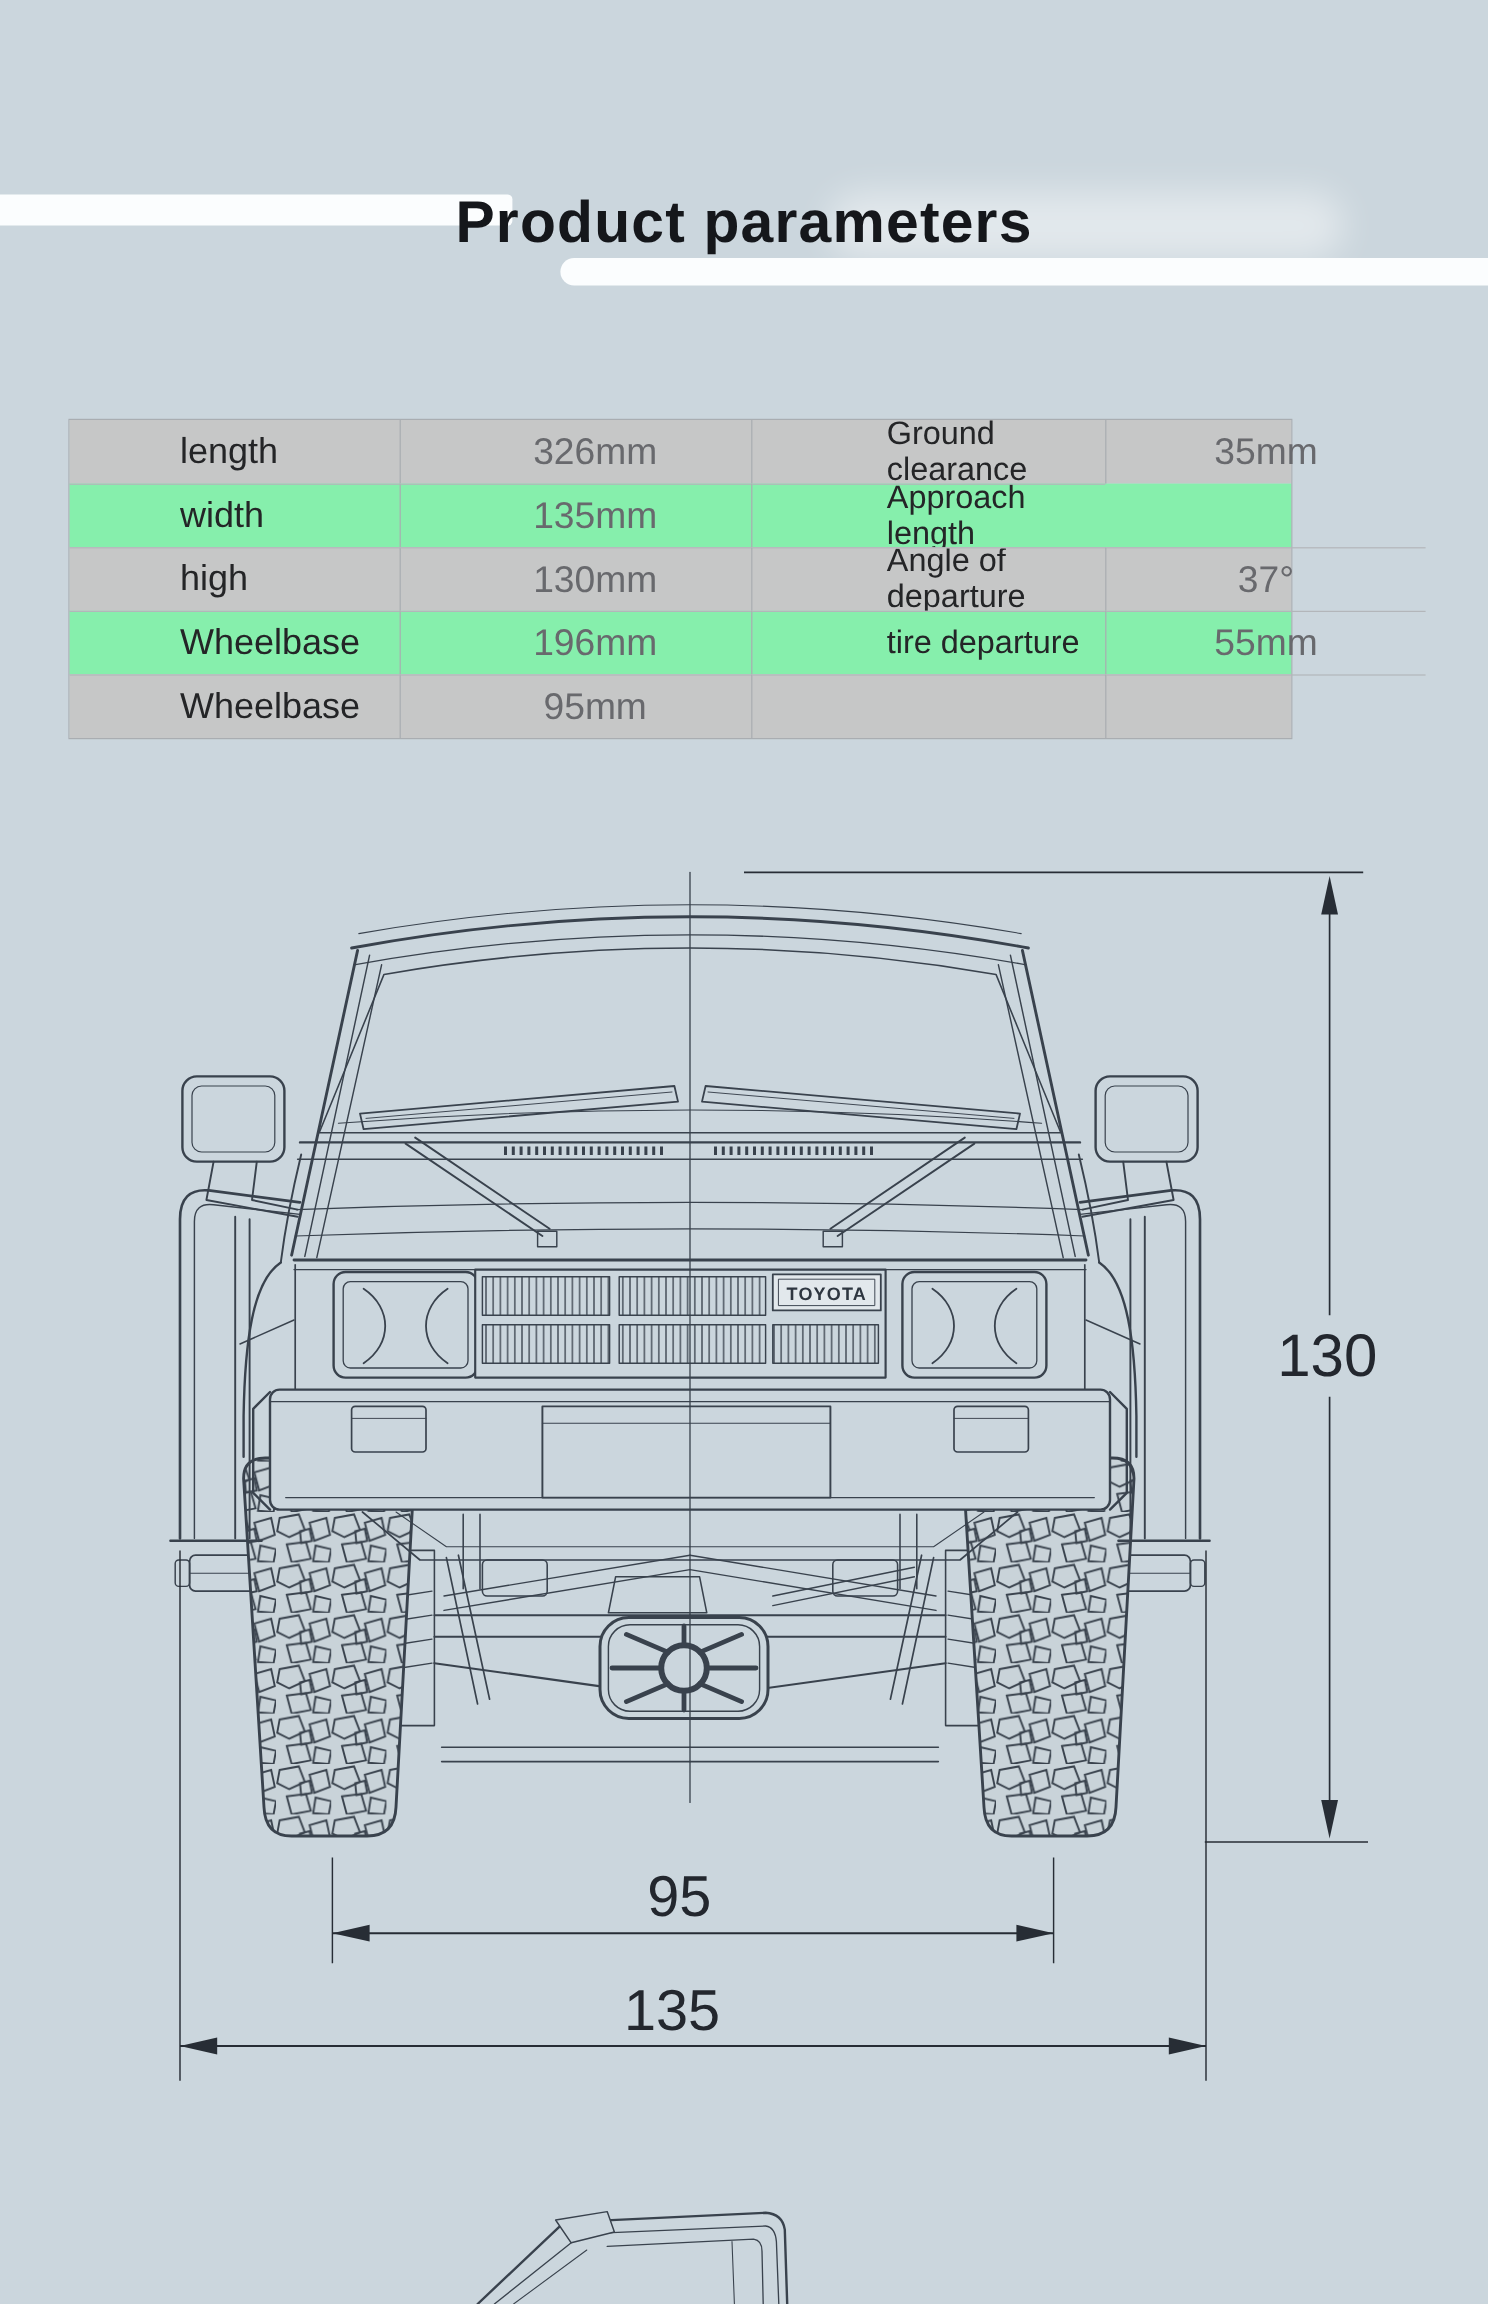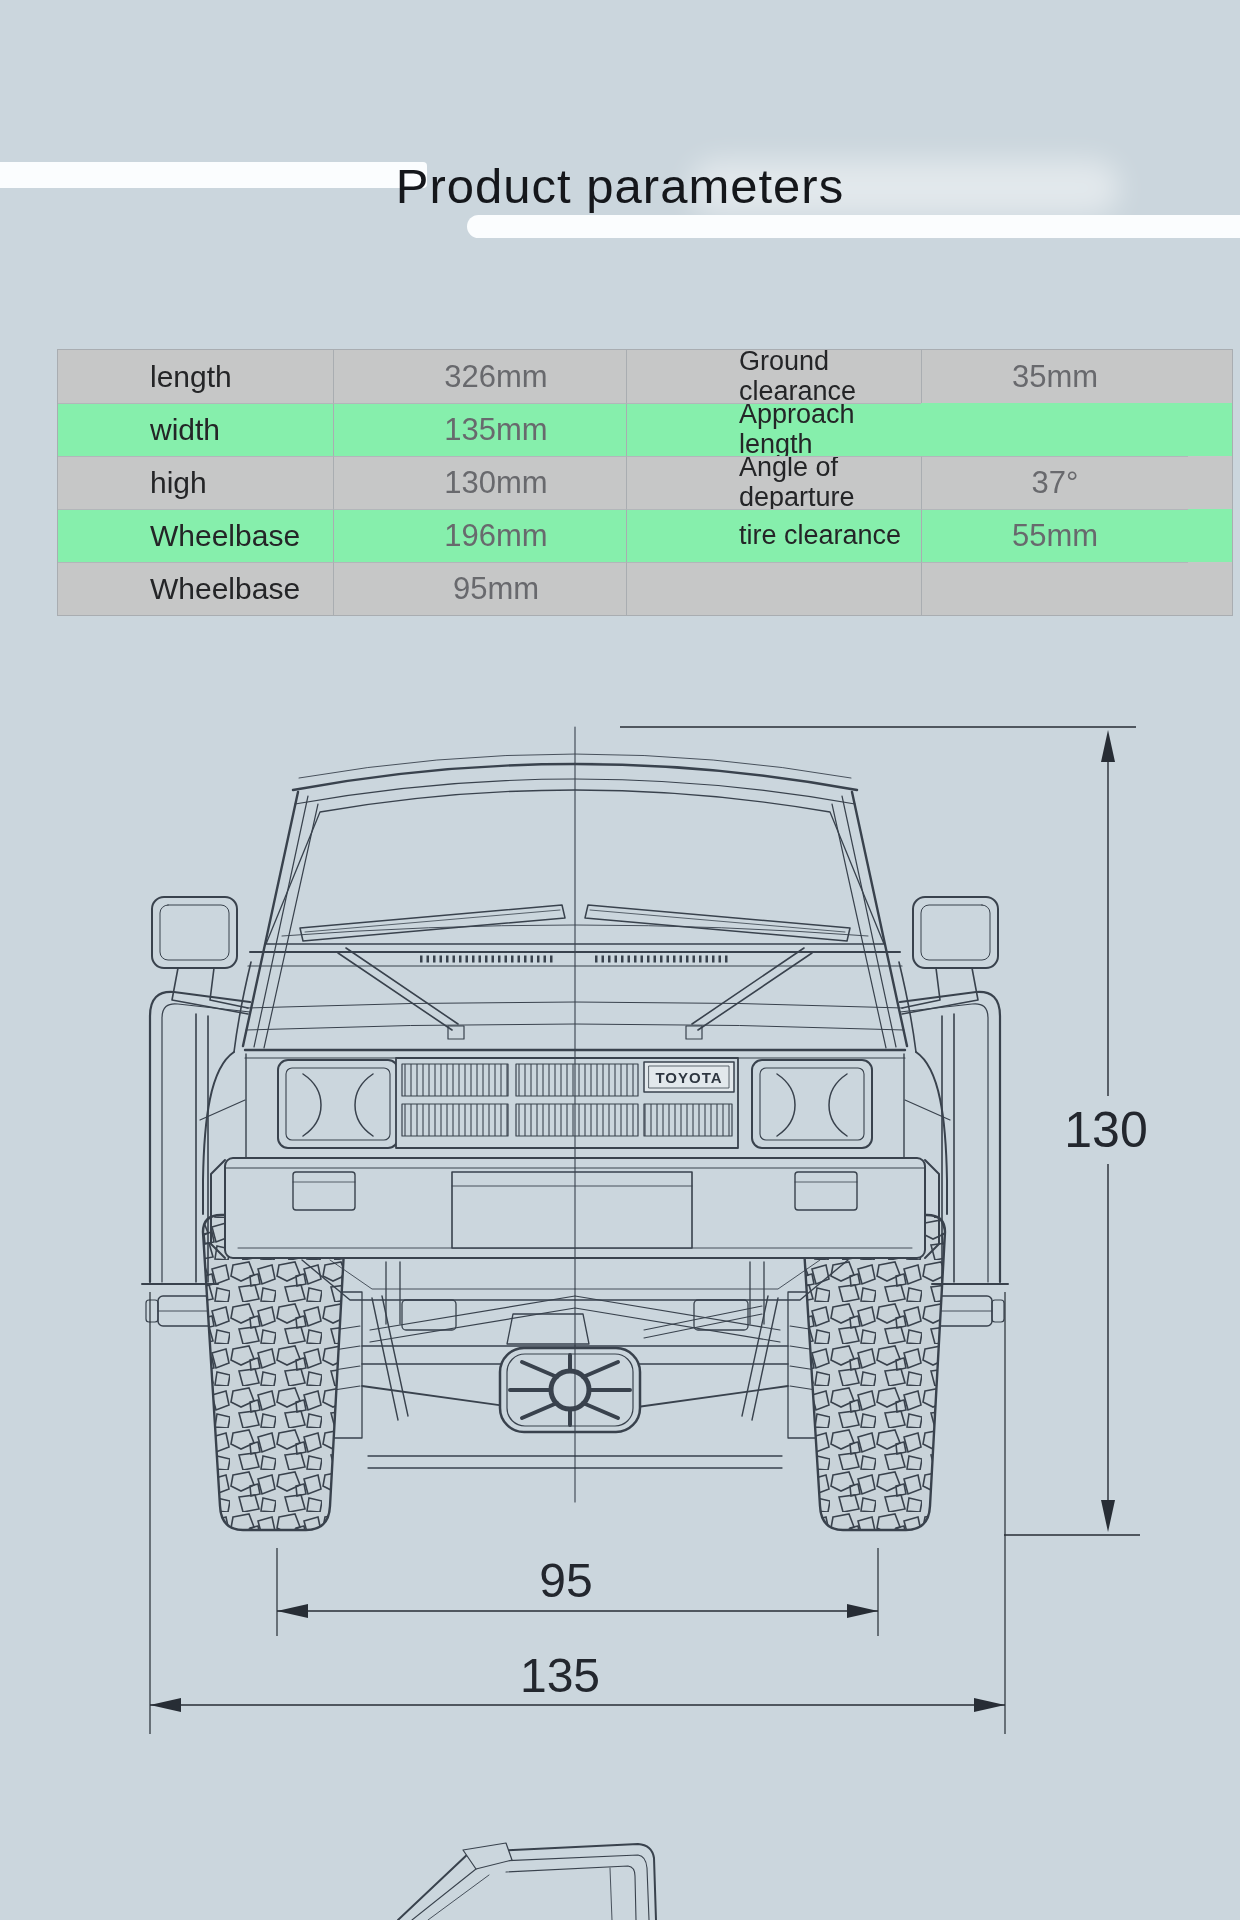--- a/index.html
+++ b/index.html
@@ -7,24 +7,24 @@
     width:1240px;height:1920px;position:relative;overflow:hidden;
     background:#cbd6dd;
     font-family:"Liberation Sans", sans-serif;
   }
   .stripe{position:absolute;background:#fbfdfe;}
   .stripe1{left:0;top:162;width:427px;height:26px;top:162px;border-radius:0 4px 4px 0;}
   .stripe2{left:467px;top:215px;width:773px;height:23px;border-radius:16px 0 0 16px;}
   .glow{position:absolute;left:690px;top:160px;width:430px;height:56px;background:rgba(255,255,255,.45);filter:blur(14px);border-radius:30px;}
   .title{
     position:absolute;left:0;top:158px;width:1240px;text-align:center;
-    font-size:49px;color:#15171b;font-weight:400;letter-spacing:1px;
+    font-size:49px;color:#15171b;font-weight:700;letter-spacing:1px;
   }
   .spec-table{
-    position:absolute;left:57px;top:349px;width:1176px;
+    position:absolute;left:57px;top:349px;width:1020px;
     border:1px solid #a9adb1;box-sizing:border-box;
   }
   .spec-row{display:grid;grid-template-columns:275px 293px 295px 267px;height:53px;}
   .spec-row.gray{background:#c6c7c7;}
   .spec-row.white{background:#86efac;}
   .cell{
     display:flex;align-items:center;box-sizing:border-box;
     border-left:1px solid #a9adb1;overflow:hidden;
   }
   .spec-row .cell:first-child{border-left:none;}
@@ -58,21 +58,21 @@
   </div>
   <div class="spec-row gray">
     <div class="cell c0">high</div>
     <div class="cell c1">130mm</div>
     <div class="cell c2">Angle of departure</div>
     <div class="cell c3">37°</div>
   </div>
   <div class="spec-row white">
     <div class="cell c0">Wheelbase</div>
     <div class="cell c1">196mm</div>
-    <div class="cell c2">tire clearance</div>
+    <div class="cell c2">tire departure</div>
     <div class="cell c3">55mm</div>
   </div>
   <div class="spec-row gray">
     <div class="cell c0">Wheelbase</div>
     <div class="cell c1">95mm</div>
     <div class="cell c2"></div>
     <div class="cell c3"></div>
   </div>
 </div>
 

